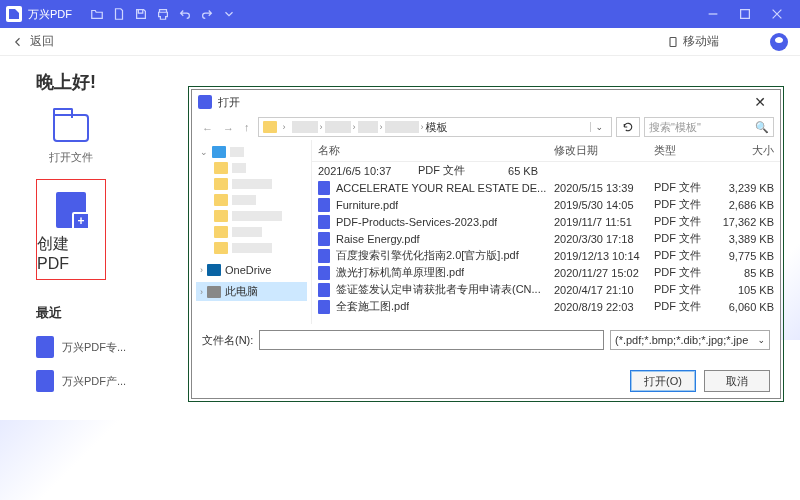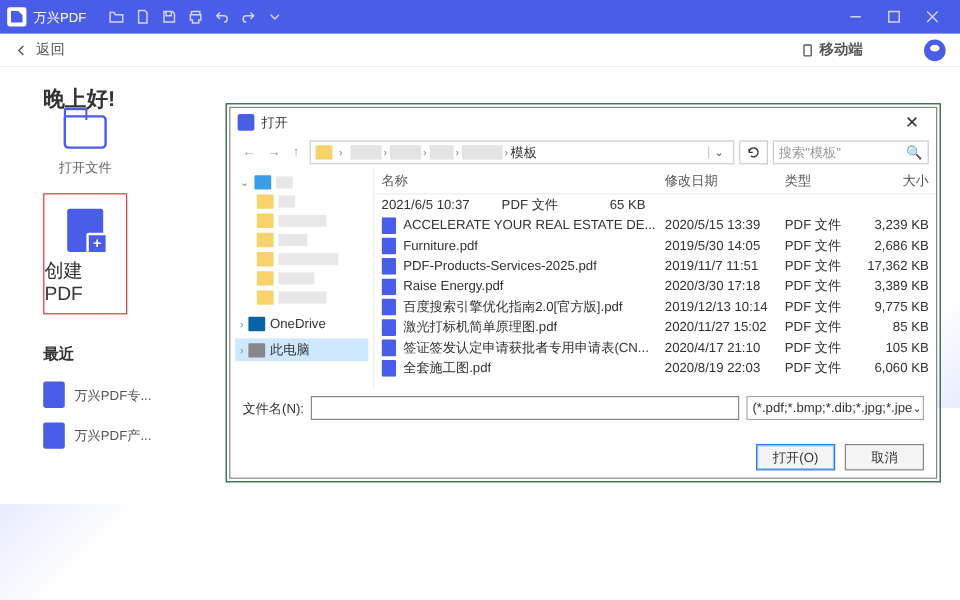--- a/index.html
+++ b/index.html
@@ -12,27 +12,27 @@
 .titlebar .app-name { margin-right: 14px; text-align: center; }
 .titlebar .tb-icon { width: 22px; height: 22px; display: inline-flex; align-items: center; justify-content: center; cursor: pointer; }
 .titlebar .tb-icon svg { width: 14px; height: 14px; fill: none; stroke: #cfd6ff; stroke-width: 1.4; }
 .titlebar .spacer { flex: 1; }
 .window-ctrl { display: flex; gap: 10px; padding: 0 6px; }
 
 
 .subbar { height: 28px; display: flex; align-items: center; padding: 0 12px; font-size: 12px; color: #555; border-bottom: 1px solid #eee; gap: 43px; }
 .subbar .back { display: flex; align-items: center; gap: 6px; cursor: pointer; }
 .subbar .spacer { flex: 1; }
-.subbar .mobile { display: flex; align-items: center; gap: 4px; font-weight: bold; }
+.subbar .mobile { display: flex; align-items: center; gap: 4px; }
 .avatar { width: 18px; height: 18px; background: #4a5de8; border-radius: 50%; display: inline-flex; align-items: center; justify-content: center; margin-left: 8px; }
 .avatar::before { content: ""; width: 10px; height: 10px; background: #fff; border-radius: 50%; clip-path: ellipse(40% 30% at 50% 35%); }
 
 
 .main { padding: 14px 36px; color: #333; }
-.greeting { font-size: 18px; font-weight: bold; }
+.greeting { font-size: 18px; font-weight: bold; margin-bottom: 18px; }
 .tiles { display: flex; gap: 14px; }
 .tile { width: 70px; display: flex; flex-direction: column; align-items: center; gap: 6px; font-size: 11px; color: #666; }
 .tile .t-icon { width: 38px; height: 32px; display: flex; align-items: center; justify-content: center; }
 .folder-icon { width: 36px; height: 28px; border: 2px solid #4a5de8; border-radius: 2px 4px 4px 4px; position: relative; }
 .folder-icon::before { content: ""; position: absolute; left: -2px; top: -8px; width: 16px; height: 8px; border: 2px solid #4a5de8; border-bottom: none; border-radius: 2px 2px 0 0; }
 .create-box { width: 70px; padding: 12px 0 6px; border: 1px solid #e33; display: flex; flex-direction: column; align-items: center; gap: 6px; }
 .doc-icon { width: 30px; height: 36px; background: #4a5de8; border-radius: 2px; position: relative; }
 .doc-icon::after { content: "+"; position: absolute; right: -4px; bottom: -2px; width: 14px; height: 14px; background: #4a5de8; color: #fff; font-size: 12px; font-weight: bold; border: 2px solid #fff; border-radius: 2px; display: flex; align-items: center; justify-content: center; }
 .recent-hdr { font-size: 13px; font-weight: bold; margin-top: 24px; margin-bottom: 8px; color: #333; }
 .recent-item { display: flex; align-items: center; gap: 8px; font-size: 11px; color: #555; padding: 6px 0; }
@@ -88,21 +88,21 @@
 .col-size { width: 64px; text-align: right; }
 .filelist { flex: 1; overflow: hidden; }
 .filerow { display: flex; align-items: center; padding: 1px 6px; font-size: 11px; cursor: pointer; }
 .filerow .fico { width: 12px; height: 14px; background: #4a5de8; border-radius: 1px; margin-right: 6px; flex-shrink: 0; }
 
 
 .dlg-footer { padding: 6px 10px; display: flex; flex-direction: column; gap: 20px; }
 .fn-row { display: flex; align-items: center; gap: 6px; }
 .fn-row label { white-space: nowrap; }
 .fn-input { flex: 1; height: 20px; border: 1px solid #888; padding: 0 4px; }
-.filter-sel { width: 148px; height: 20px; border: 1px solid #aaa; display: flex; align-items: center; padding: 0 4px; white-space: nowrap; overflow: hidden; cursor: pointer; }
+.filter-sel { width: 160px; height: 20px; border: 1px solid #aaa; display: flex; align-items: center; padding: 0 4px; white-space: nowrap; overflow: hidden; cursor: pointer; }
 .filter-sel .dd { margin-left: auto; font-size: 9px; }
 .btn-row { display: flex; justify-content: flex-end; gap: 8px; }
 .btn { min-width: 66px; height: 22px; border: 1px solid #888; background: #f5f5f5; display: flex; align-items: center; justify-content: center; cursor: pointer; }
 .btn.primary { border: 1px solid #2a7de1; box-shadow: 0 0 0 1px #9cc8f0 inset; margin-left: 24px; }
 
 
 .corner { position: absolute; left: 0; bottom: 0; width: 120px; height: 80px; background: linear-gradient(135deg, #e7ebff 0%, #fff 60%); pointer-events: none; }
 .corner-r { position: absolute; right: 0; bottom: 160px; width: 40px; height: 100px; background: linear-gradient(315deg, #e7ebff 0%, #fff 70%); pointer-events: none; }
 
 svg.stroke-icon { width: 12px; height: 12px; fill: none; stroke: currentColor; stroke-width: 1.5; }
@@ -339,21 +339,21 @@
                 <span class="fico"></span>
                 <span style="overflow:hidden;text-overflow:ellipsis;white-space:nowrap">Furniture.pdf</span>
               </span>
               <span class="col-date">2019/5/30 14:05</span>
               <span class="col-type">PDF 文件</span>
               <span class="col-size">2,686 KB</span>
             </div>
             <div class="filerow">
               <span class="col-name" style="display:flex;align-items:center;overflow:hidden">
                 <span class="fico"></span>
-                <span style="overflow:hidden;text-overflow:ellipsis;white-space:nowrap">PDF-Products-Services-2025.pdf</span>
+                <span style="overflow:hidden;text-overflow:ellipsis;white-space:nowrap">PDF-Products-Services-2023.pdf</span>
               </span>
               <span class="col-date">2019/11/7 11:51</span>
               <span class="col-type">PDF 文件</span>
               <span class="col-size">17,362 KB</span>
             </div>
             <div class="filerow">
               <span class="col-name" style="display:flex;align-items:center;overflow:hidden">
                 <span class="fico"></span>
                 <span style="overflow:hidden;text-overflow:ellipsis;white-space:nowrap">Raise Energy.pdf</span>
               </span>

